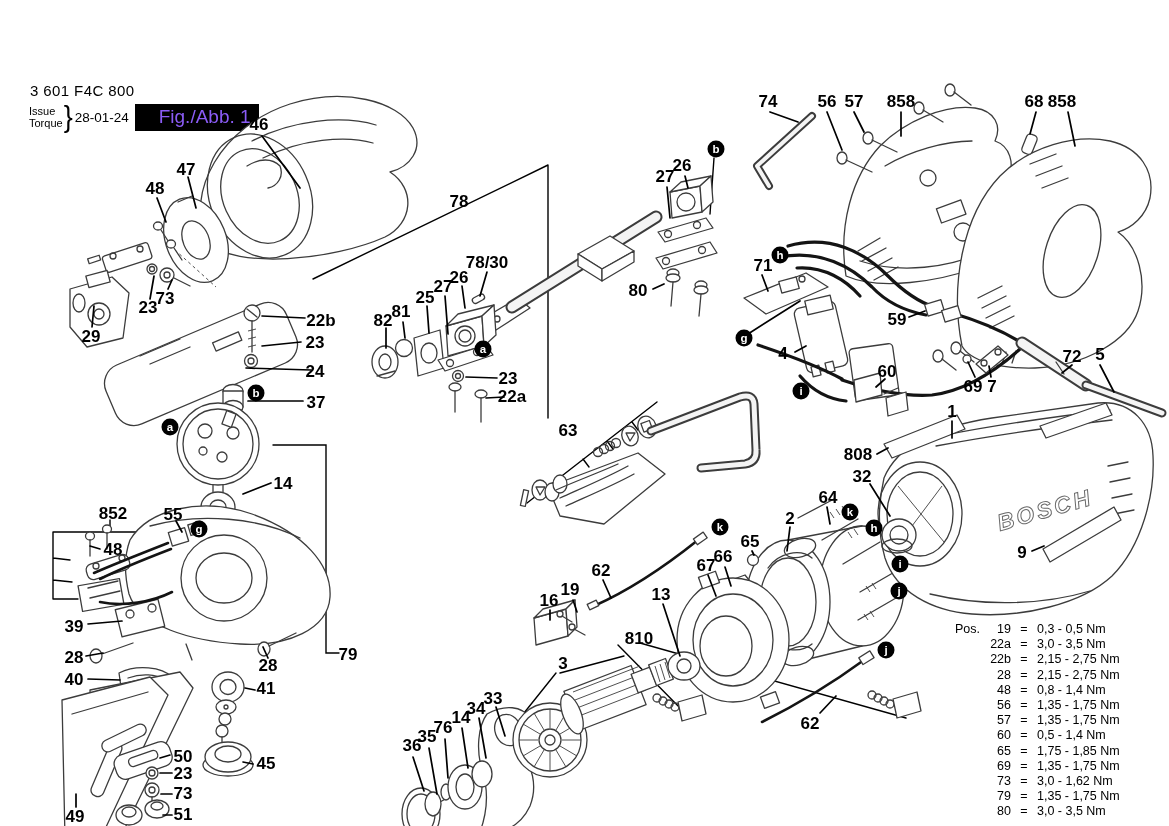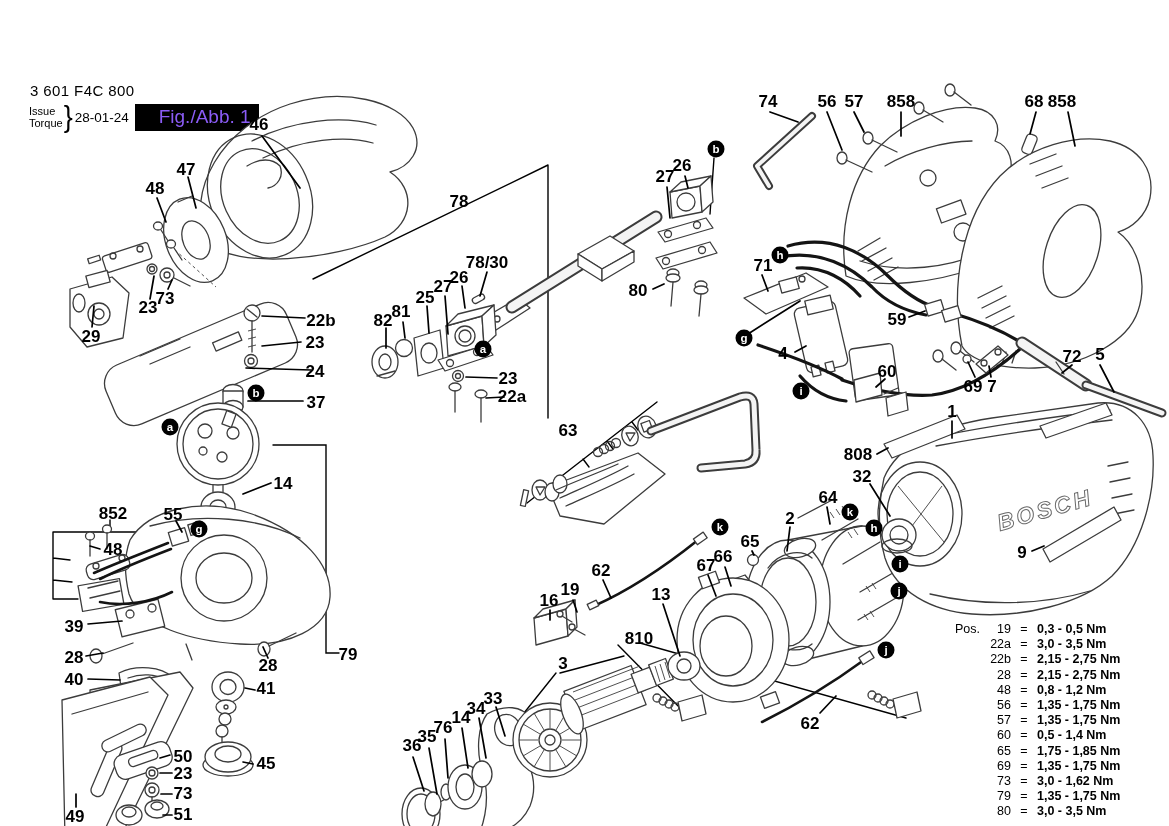--- a/index.html
+++ b/index.html
@@ -31,21 +31,21 @@
   #issue-stand{font-size:11px;line-height:11.5px;}
   #brace{font-size:27px;font-weight:400;margin:0 2px 0 1px;transform:scaleY(1.1);}
   #issue-date{font-size:13.5px;margin-right:6px;}
   #fig-box{background:#000;color:#8b5cf6;font-weight:normal;font-size:19px;padding:2px 8px 3px 24px;}
   
   #torque-table{position:absolute;left:955px;top:576px;width:212px;font-size:12.5px;line-height:15.2px;}
   .trow{display:flex;}
   .c1{width:30px;}
   .c2{width:26px;text-align:right;}
   .c3{width:26px;text-align:center;}
-  .c4{flex:1;font-weight:bold;}
+  .c4{flex:1;}
   
   #notes{position:absolute;left:770px;top:736px;font-size:12.5px;line-height:15px;}
 </style>
 </head>
 <body>
 
 <div id="stage">
 
   <div id="product-number">3 601 F4C 800</div>
   <div id="issue-row">
@@ -624,21 +624,21 @@
         <div class="trow">
           <span class="c1"></span>
           <span class="c2">28</span>
           <span class="c3">=</span>
           <span class="c4">2,15 - 2,75 Nm</span>
         </div>
         <div class="trow">
           <span class="c1"></span>
           <span class="c2">48</span>
           <span class="c3">=</span>
-          <span class="c4">0,8 - 1,2 Nm</span>
+          <span class="c4">0,8 - 1,4 Nm</span>
         </div>
         <div class="trow">
           <span class="c1"></span>
           <span class="c2">56</span>
           <span class="c3">=</span>
           <span class="c4">1,35 - 1,75 Nm</span>
         </div>
         <div class="trow">
           <span class="c1"></span>
           <span class="c2">57</span>

